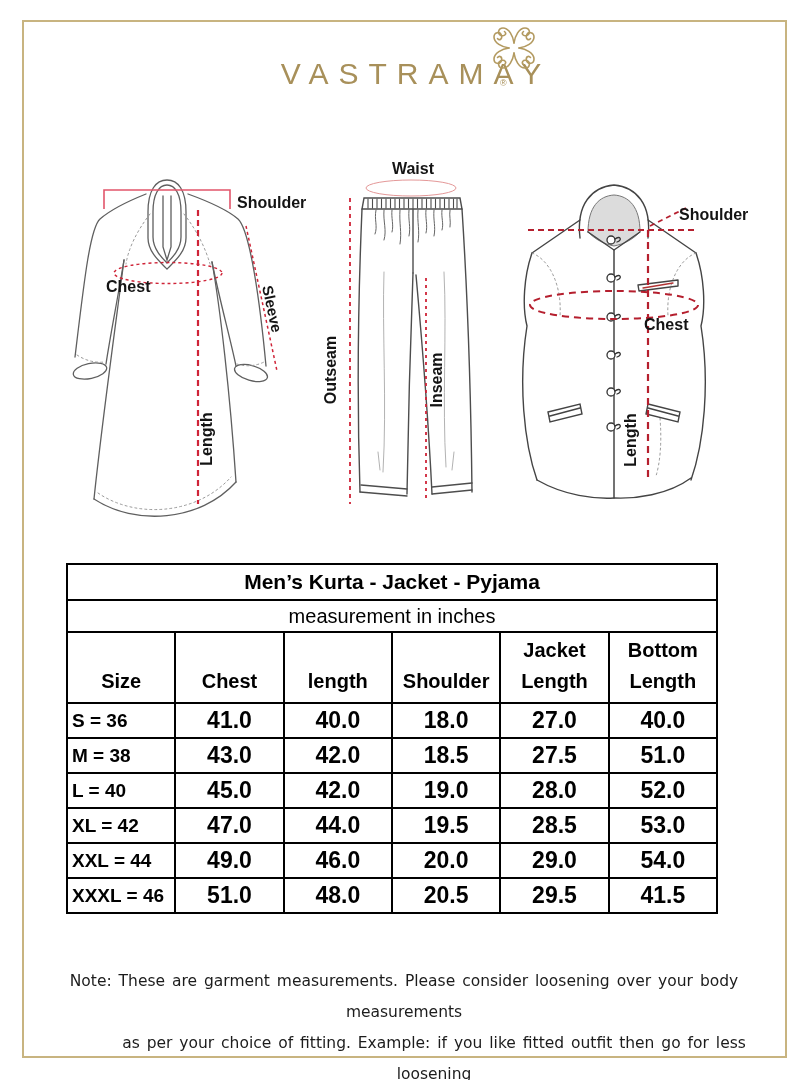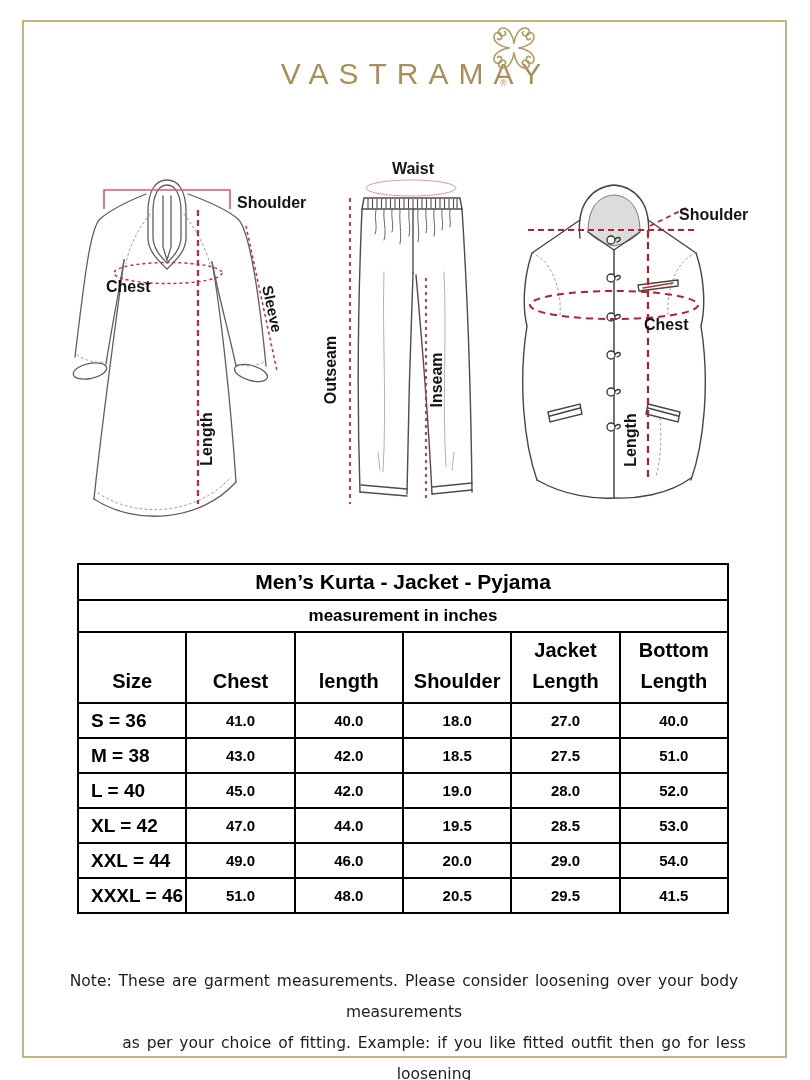--- a/index.html
+++ b/index.html
@@ -8,31 +8,31 @@
   .frame{position:absolute;left:22px;top:20px;width:761px;height:1034px;
          border:2px solid #c8b480;pointer-events:none;}
   .wordmark{position:absolute;left:0;top:57px;width:100%;text-align:center;
             font-size:30px;letter-spacing:10px;color:#a8905a;font-weight:400;margin-left:11px;}
   .ornament{position:absolute;left:490px;top:24px;}
   .regmark{position:absolute;left:500px;top:78px;font-size:9px;color:#a8905a;}
   .diagram{position:absolute;}
   svg text.dlabel{font-family:"Liberation Sans",sans-serif;font-weight:bold;
                   font-size:16px;fill:#141414;}
   svg text.dlabel.small{font-size:15px;}
-  table.sizes{position:absolute;left:77px;top:563px;width:652px;
+  table.sizes{position:absolute;left:66px;top:563px;width:652px;
               border-collapse:collapse;table-layout:fixed;background:#fff;}
   table.sizes td,table.sizes th{border:2px solid #000;color:#000;
               font-family:"Liberation Sans",sans-serif;overflow:hidden;}
   .t-title{height:32px;font-size:21px;font-weight:bold;text-align:center;}
-  .t-sub{height:28px;font-size:17px;font-weight:bold;text-align:center;margin-top:28px;}
+  .t-sub{height:28px;font-size:20px;font-weight:normal;text-align:center;margin-top:28px;}
   th.colh{height:64px;font-size:20px;font-weight:bold;text-align:center;
           vertical-align:bottom;padding:0 2px 5px 2px;line-height:1.55;}
   td.szc{height:31px;font-size:19px;font-weight:bold;text-align:left;
-         padding-left:12px;white-space:nowrap;}
-  td.valc{height:31px;font-size:15px;font-weight:bold;text-align:center;}
+         padding-left:4px;white-space:nowrap;}
+  td.valc{height:31px;font-size:23px;font-weight:bold;text-align:center;}
   .note{position:absolute;left:30px;top:966px;width:748px;text-align:center;
         font-family:"DejaVu Sans",sans-serif;font-size:15.5px;color:#1c1c1c;
         line-height:31px;word-spacing:2px;}
   .note .l2{padding-left:60px;}
 </style>
 </head>
 <body>
 
 <div class="frame"></div>
 

